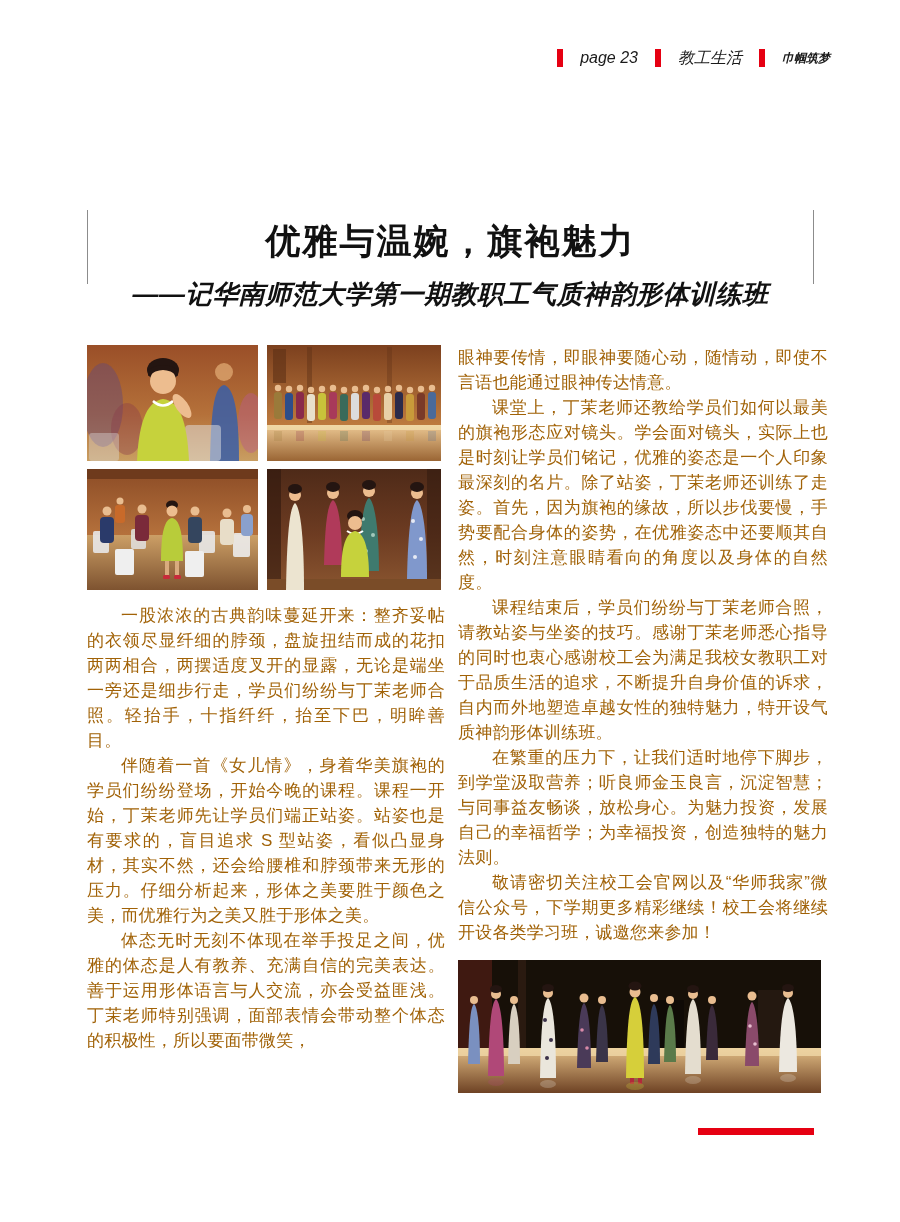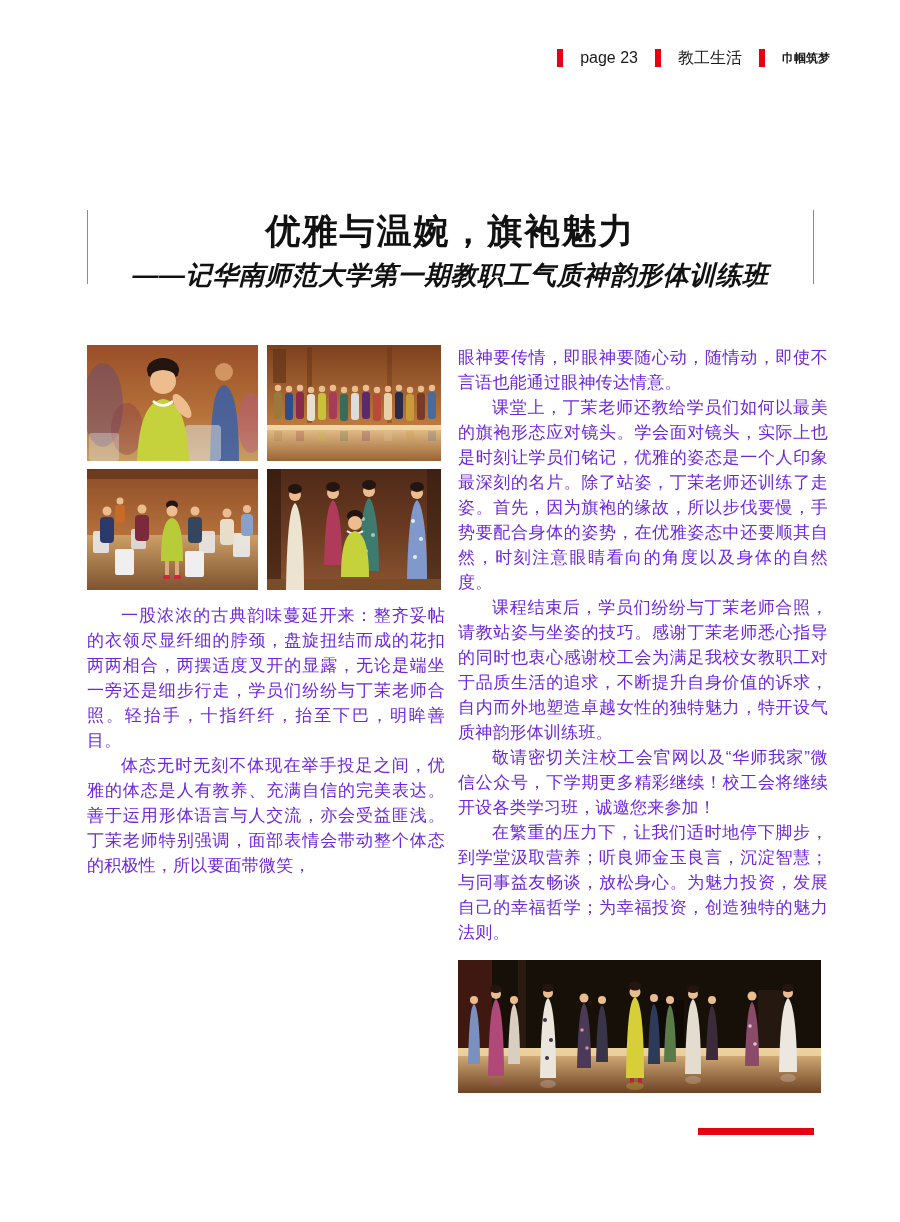--- a/index.html
+++ b/index.html
@@ -5,40 +5,40 @@
   html,body { margin:0; padding:0; background:#ffffff; }
   .page {
     position:relative; width:900px; height:1222px; background:#ffffff;
     font-family:"Liberation Sans", sans-serif; overflow:hidden; margin:0 auto;
   }
 
   
   .page-header {
     position:absolute; top:48px; right:70px;
     display:flex; align-items:center; gap:17px;
-    font-size:16px; color:#1a1a1a; line-height:20px;
+    font-size:16px; color:#1a1a1a; line-height:20px;font-style:italic;
   }
   .red-bar { display:inline-block; width:6px; height:18px; background:#e60012; }
   .hdr-strong { font-weight:bold; font-size:12px; }
 
   
   .title-block {
     position:absolute; left:87px; top:204px; width:727px; text-align:center; color:#111;
   }
   .vrule { position:absolute; top:6px; width:1px; height:74px; background:#8c8c8c; }
   .vrule.left { left:0; } .vrule.right { right:0; }
-  .title-main { margin:6px; font-size:35px; font-weight:700; letter-spacing:2px; line-height:42px; }
+  .title-main { margin:16px; font-size:35px; font-weight:700; letter-spacing:2px; line-height:42px; }
   .title-sub  { margin:7px 0 0 0; font-size:26px; font-weight:600; letter-spacing:0.5px; line-height:32px;font-style:italic; }
 
   
   .col-left  { position:absolute; left:87px;  top:345px; width:358px; }
   .col-right { position:absolute; left:458px; top:345px; width:370px; }
 
   .body-text p {
-    margin:0; font-size:17px; line-height:25px; color:#6d28d9;
+    margin:0; font-size:17px; line-height:25px; color:#a16207;
     text-align:justify; text-justify:inter-character; letter-spacing:0.2px;
   }
   .body-text p.indent { text-indent:2em; }
   .col-left .body-text { margin-top:13px; }
 
   
   .photo-grid {
     display:grid; grid-template-columns:171px 174px; grid-template-rows:116px 121px;
     column-gap:9px; row-gap:8px;
   }
@@ -293,31 +293,32 @@
             <circle cx="88" cy="54" r="7" fill="#edbd8f"></circle>
             <path d="M80,62 q8,6 16,0" stroke="#ffffff" stroke-width="2" fill="none"></path>
             <path d="M74,108 C74,76 79,64 88,62 C97,64 102,78 102,108 Z" fill="#c6d23c"></path>
           </g>
         </svg>
       </div>
     </div>
 
     <div class="body-text">
       <p class="indent">一股浓浓的古典韵味蔓延开来：整齐妥帖的衣领尽显纤细的脖颈，盘旋扭结而成的花扣两两相合，两摆适度叉开的显露，无论是端坐一旁还是细步行走，学员们纷纷与丁茉老师合照。轻抬手，十指纤纤，抬至下巴，明眸善目。</p>
+      <p class="indent">伴随着一首《女儿情》，身着华美旗袍的学员们纷纷登场，开始今晚的课程。课程一开始，丁茉老师先让学员们端正站姿。站姿也是有要求的，盲目追求 S 型站姿，看似凸显身材，其实不然，还会给腰椎和脖颈带来无形的压力。仔细分析起来，形体之美要胜于颜色之美，而优雅行为之美又胜于形体之美。</p>
       <p class="indent">体态无时无刻不体现在举手投足之间，优雅的体态是人有教养、充满自信的完美表达。善于运用形体语言与人交流，亦会受益匪浅。丁茉老师特别强调，面部表情会带动整个体态的积极性，所以要面带微笑，</p>
     </div>
   </div>
 
   <div class="col-right">
     <div class="body-text">
       <p>眼神要传情，即眼神要随心动，随情动，即使不言语也能通过眼神传达情意。</p>
       <p class="indent">课堂上，丁茉老师还教给学员们如何以最美的旗袍形态应对镜头。学会面对镜头，实际上也是时刻让学员们铭记，优雅的姿态是一个人印象最深刻的名片。除了站姿，丁茉老师还训练了走姿。首先，因为旗袍的缘故，所以步伐要慢，手势要配合身体的姿势，在优雅姿态中还要顺其自然，时刻注意眼睛看向的角度以及身体的自然度。</p>
       <p class="indent">课程结束后，学员们纷纷与丁茉老师合照，请教站姿与坐姿的技巧。感谢丁茉老师悉心指导的同时也衷心感谢校工会为满足我校女教职工对于品质生活的追求，不断提升自身价值的诉求，自内而外地塑造卓越女性的独特魅力，特开设气质神韵形体训练班。</p>
+      <p class="indent">在繁重的压力下，让我们适时地停下脚步，到学堂汲取营养；听良师金玉良言，沉淀智慧；与同事益友畅谈，放松身心。为魅力投资，发展自己的幸福哲学；为幸福投资，创造独特的魅力法则。</p>
       <p class="indent">敬请密切关注校工会官网以及“华师我家”微信公众号，下学期更多精彩继续！校工会将继续开设各类学习班，诚邀您来参加！</p>
-      <p class="indent">在繁重的压力下，让我们适时地停下脚步，到学堂汲取营养；听良师金玉良言，沉淀智慧；与同事益友畅谈，放松身心。为魅力投资，发展自己的幸福哲学；为幸福投资，创造独特的魅力法则。</p>
     </div>
 
     <div class="photo photo-runway-wrap" title="学员们身着旗袍列队走姿展示">
       <svg viewBox="0 0 363 133" preserveAspectRatio="none" aria-hidden="true">
         <defs>
           <linearGradient id="p5f" x1="0" y1="0" x2="0" y2="1">
             <stop offset="0" stop-color="#e2bd85"></stop>
               <stop offset="1" stop-color="#6e4224"></stop>
           </linearGradient>
         </defs>

